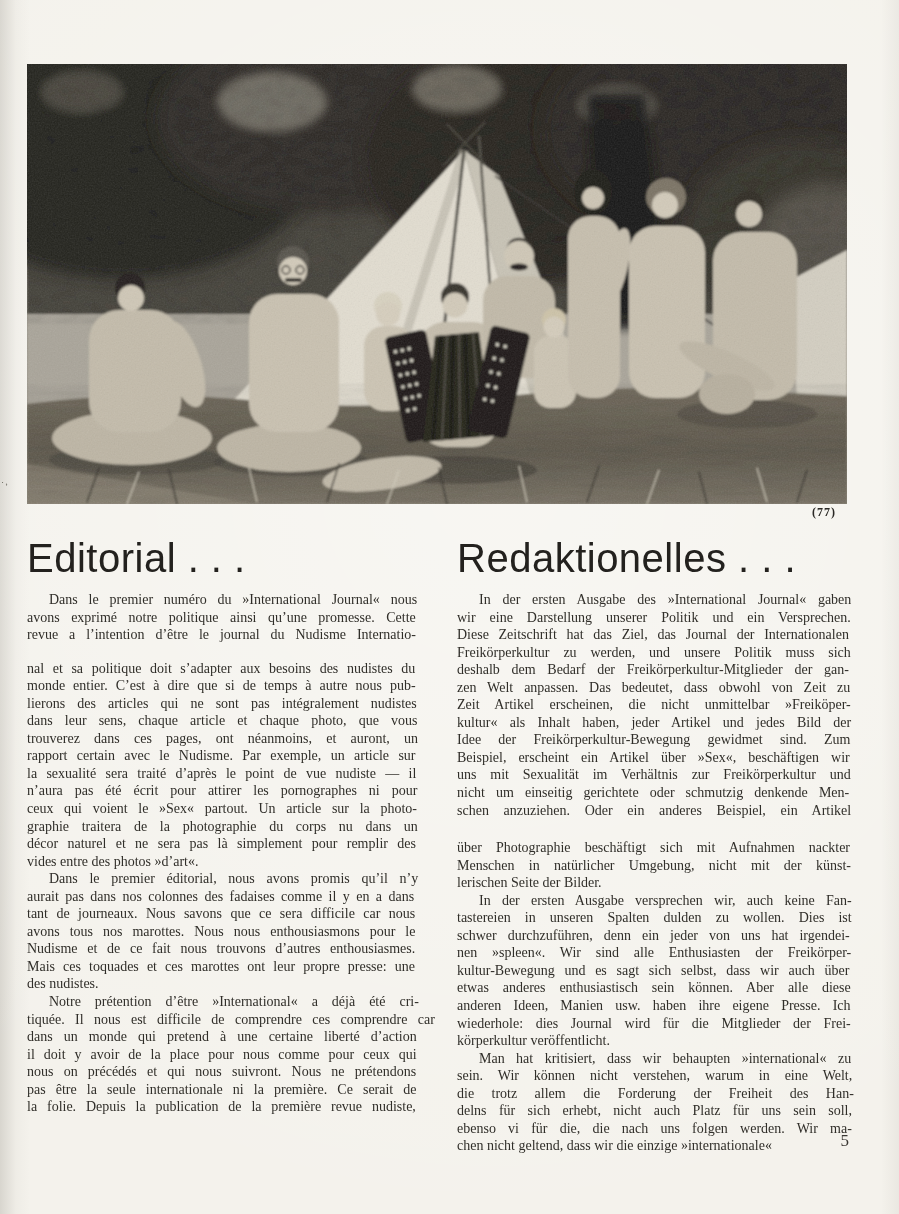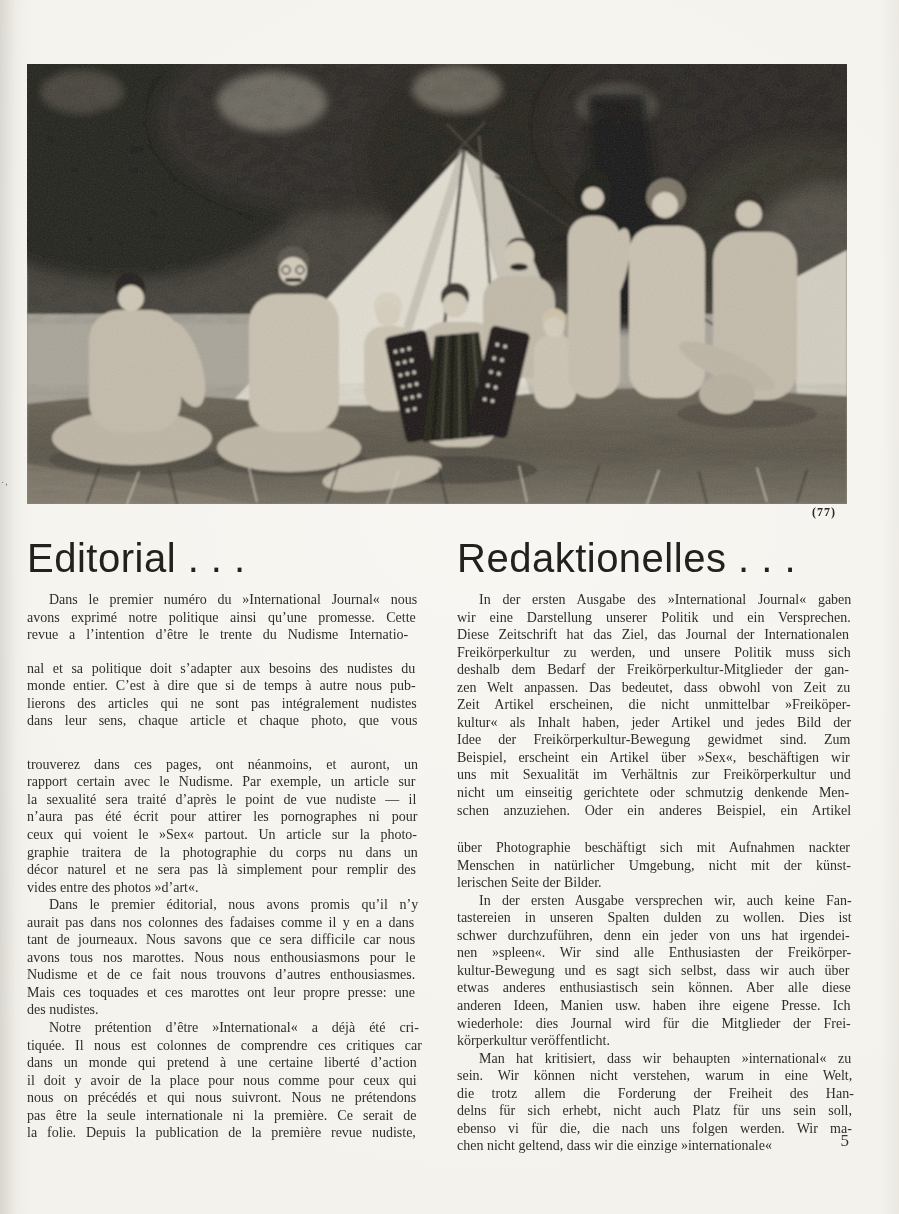--- a/index.html
+++ b/index.html
@@ -259,42 +259,42 @@
 
   <div class="photo-caption">(77)</div>
   <div class="margin-speck">·,</div>
 
   <div class="columns">
     <section class="col">
       <h1 class="heading">Editorial . . .</h1>
       <div class="body-text">
           <div class="line first" style="word-spacing: 7.32143px;"><span>Dans le premier numéro du »International Journal« nous</span></div>
           <div class="line" style="word-spacing: 7.9933px;"><span>avons exprimé notre politique ainsi qu’une promesse. Cette</span></div>
-          <div class="line" style="word-spacing: 7.41992px;"><span>revue a l’intention d’être le trente du Nudisme Internatio-</span></div>
+          <div class="line" style="word-spacing: 7.41992px;"><span>revue a l’intention d’être le journal du Nudisme Internatio-</span></div>
           <div class="line" style="word-spacing: 5.0875px; margin-top: 16px;"><span>nal et sa politique doit s’adapter aux besoins des nudistes du</span></div>
           <div class="line" style="word-spacing: 4.48828px;"><span>monde entier. C’est à dire que si de temps à autre nous pub-</span></div>
           <div class="line" style="word-spacing: 8.57617px;"><span>lierons des articles qui ne sont pas intégralement nudistes</span></div>
           <div class="line" style="word-spacing: 8.61111px;"><span>dans leur sens, chaque article et chaque photo, que vous</span></div>
-          <div class="line" style="word-spacing: 10.7402px; margin-top: 26px;"><span>trouverez dans ces pages, ont néanmoins, et auront, un</span></div>
+          <div class="line" style="word-spacing: 10.7402px;"><span>trouverez dans ces pages, ont néanmoins, et auront, un</span></div>
           <div class="line" style="word-spacing: 5.89583px;"><span>rapport certain avec le Nudisme. Par exemple, un article sur</span></div>
           <div class="line" style="word-spacing: 5.81818px;"><span>la sexualité sera traité d’après le point de vue nudiste — il</span></div>
           <div class="line" style="word-spacing: 8.42535px;"><span>n’aura pas été écrit pour attirer les pornographes ni pour</span></div>
           <div class="line" style="word-spacing: 7.15625px;"><span>ceux qui voient le »Sex« partout. Un article sur la photo-</span></div>
           <div class="line" style="word-spacing: 9.17361px;"><span>graphie traitera de la photographie du corps nu dans un</span></div>
           <div class="line" style="word-spacing: 5.85313px;"><span>décor naturel et ne sera pas là simplement pour remplir des</span></div>
           <div class="line last"><span>vides entre des photos »d’art«.</span></div>
           <div class="line first" style="word-spacing: 8.19727px;"><span>Dans le premier éditorial, nous avons promis qu’il n’y</span></div>
           <div class="line" style="word-spacing: 2.90625px;"><span>aurait pas dans nos colonnes des fadaises comme il y en a dans</span></div>
           <div class="line" style="word-spacing: 4.90937px;"><span>tant de journeaux. Nous savons que ce sera difficile car nous</span></div>
           <div class="line" style="word-spacing: 6.51172px;"><span>avons tous nos marottes. Nous nous enthousiasmons pour le</span></div>
           <div class="line" style="word-spacing: 6.20312px;"><span>Nudisme et de ce fait nous trouvons d’autres enthousiasmes.</span></div>
           <div class="line" style="word-spacing: 4.58594px;"><span>Mais ces toquades et ces marottes ont leur propre presse: une</span></div>
           <div class="line last"><span>des nudistes.</span></div>
           <div class="line first" style="word-spacing: 10.4665px;"><span>Notre prétention d’être »International« a déjà été cri-</span></div>
-          <div class="line" style="word-spacing: 6.90972px;"><span>tiquée. Il nous est colonnes de comprendre ces critiques car</span></div>
+          <div class="line" style="word-spacing: 6.90972px;"><span>tiquée. Il nous est difficile de comprendre ces comprendre car</span></div>
           <div class="line" style="word-spacing: 7.5816px;"><span>dans un monde qui pretend à une certaine liberté d’action</span></div>
           <div class="line" style="word-spacing: 5.50651px;"><span>il doit y avoir de la place pour nous comme pour ceux qui</span></div>
           <div class="line" style="word-spacing: 6.68229px;"><span>nous on précédés et qui nous suivront. Nous ne prétendons</span></div>
           <div class="line" style="word-spacing: 6.57344px;"><span>pas être la seule internationale ni la première. Ce serait de</span></div>
           <div class="line" style="word-spacing: 6.36285px;"><span>la folie. Depuis la publication de la première revue nudiste,</span></div>
         </div>
     </section>
     <section class="col right">
       <h1 class="heading">Redaktionelles . . .</h1>
       <div class="body-text">

